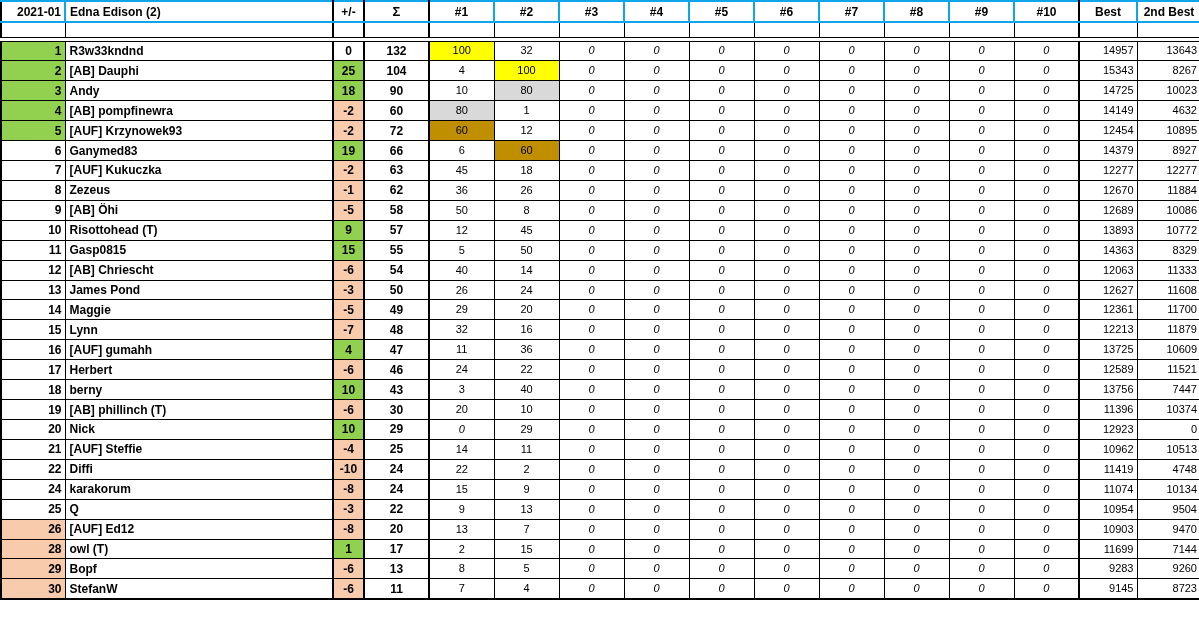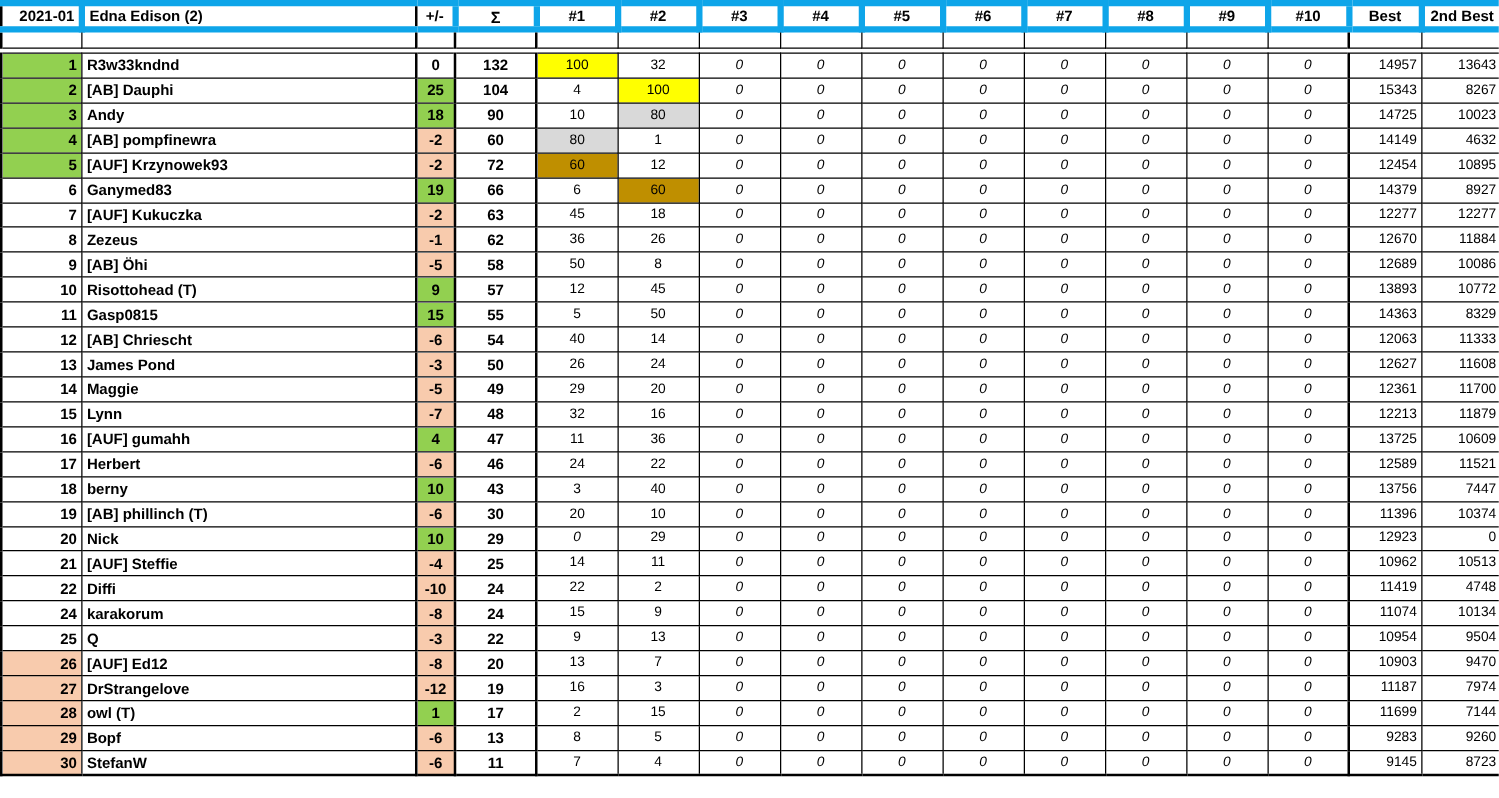--- a/index.html
+++ b/index.html
@@ -1,20 +1,20 @@
 <!DOCTYPE html>
 <html><head>
 <meta charset="utf-8">
 <style>
   html,body{margin:0;padding:0;background:#fff;width:1199px;height:638px;overflow:hidden;}
   body{font-family:"Liberation Sans",sans-serif;color:#000;}
   table{border-collapse:collapse;table-layout:fixed;width:1199px;}
   td{padding:0;vertical-align:middle;overflow:hidden;white-space:nowrap;line-height:1;}
   .c{border:1px solid #000;text-align:center;font-size:11px;}
-  .h{border:5px solid #0ea5e9;font-weight:bold;font-size:12px;}
+  .h{border:2px solid #0ea5e9;font-weight:bold;font-size:12px;}
   .hrow{height:21px;}
   .sprow{height:15px;}
   .gaprow{height:4px;}
   .gap{border:none;}
   .dr{height:19.93px;}
   .lft{text-align:left;padding-left:4px;}
   .rank{text-align:right;padding-right:3px;border-left:2px solid #000;}
   .name{border-right:2px solid #000;}
   .delta{border-left:2px solid #000;border-right:2px solid #000;}
   .sum{border-right:2px solid #000;}
@@ -536,38 +536,20 @@
           <td class="c score zero">0</td>
           <td class="c score zero">0</td>
           <td class="c score zero">0</td>
           <td class="c score zero">0</td>
           <td class="c score zero">0</td>
           <td class="c score zero g10">0</td>
           <td class="c num">10903</td>
           <td class="c num best2">9470</td>
         </tr>
         <tr class="dr">
-          <td class="c rank b" style="background: rgb(248, 203, 173);">27</td>
-          <td class="c name b lft">DrStrangelove</td>
-          <td class="c delta b" style="background: rgb(248, 203, 173);">-12</td>
-          <td class="c sum b">19</td>
-          <td class="c score">16</td>
-          <td class="c score">3</td>
-          <td class="c score zero">0</td>
-          <td class="c score zero">0</td>
-          <td class="c score zero">0</td>
-          <td class="c score zero">0</td>
-          <td class="c score zero">0</td>
-          <td class="c score zero">0</td>
-          <td class="c score zero">0</td>
-          <td class="c score zero g10">0</td>
-          <td class="c num">11187</td>
-          <td class="c num best2">7974</td>
-        </tr>
-        <tr class="dr">
           <td class="c rank b" style="background: rgb(248, 203, 173);">28</td>
           <td class="c name b lft">owl (T)</td>
           <td class="c delta b" style="background: rgb(146, 208, 80);">1</td>
           <td class="c sum b">17</td>
           <td class="c score">2</td>
           <td class="c score">15</td>
           <td class="c score zero">0</td>
           <td class="c score zero">0</td>
           <td class="c score zero">0</td>
           <td class="c score zero">0</td>

